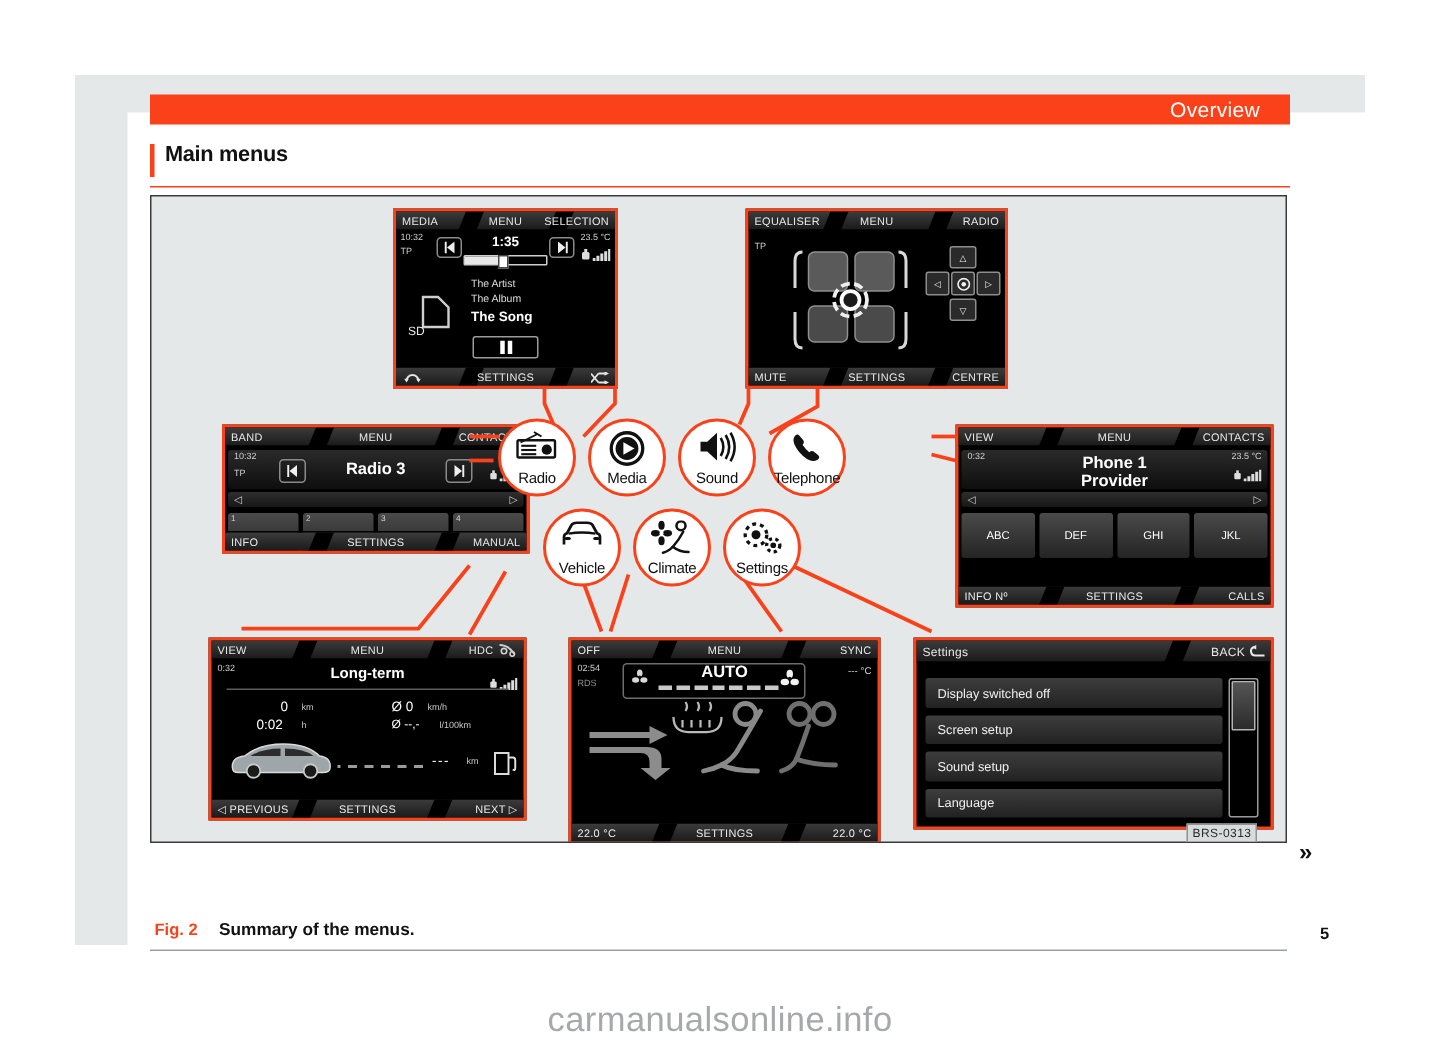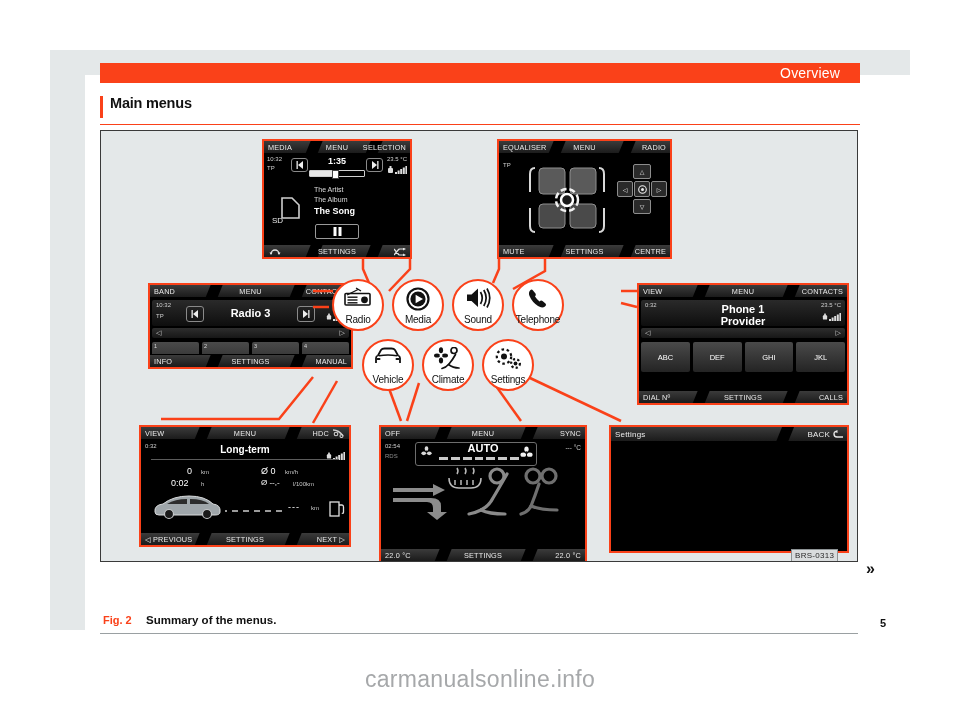--- a/index.html
+++ b/index.html
@@ -414,21 +414,21 @@
           <div class="t2">GHI</div>
         </div>
         <div class="tile">
           <div class="t2">JKL</div>
         </div>
       </div>
     </div>
     <div class="scr-bot">
       <div class="sl" style="left:56px"></div>
         <div class="sl" style="left:146px"></div>
-      <div class="lbl l">DIAL Nº</div>
+      <div class="lbl l">INFO Nº</div>
       <div class="lbl c">SETTINGS</div>
       <div class="lbl r">CALLS</div>
     </div>
   </div>
 
   <div class="screen" style="left:38px;top:294px;width:212px;height:122px;">
     <div class="scr-top">
       <div class="sl" style="left:56px"></div>
         <div class="sl" style="left:146px"></div>
       <div class="lbl l">VIEW</div>
@@ -586,20 +586,31 @@
   <div class="screen" style="left:508px;top:294px;width:240px;height:128px;">
     <div class="scr-top" style="height:15px;">
       <div class="sl" style="left:168px;height:15px;"></div>
       <div class="lbl l" style="top:3px;font-size:8px;">Settings</div>
       <div class="lbl" style="right:17px;top:3px;font-size:8px;">BACK</div>
       <div style="position:absolute;right:3px;top:3px;">
         <svg width="11" height="9" viewBox="0 0 11 9">
             <path d="M10,7 L4,7 Q1,7 1,4 Q1,1.5 3.5,1.5" stroke="#e8e8e8" stroke-width="1.4" fill="none"></path>
             <polygon points="4.5,0 4.5,3 1.5,1.5" fill="#e8e8e8"></polygon>
           </svg>
+      </div>
+    </div>
+    <div class="scr-body" style="top:15px;bottom:0;">
+      <div style="position:absolute;left:6px;right:32px;top:10px;bottom:6px;display:flex;flex-direction:column;gap:5px;">
+        <div style="flex:1;background:linear-gradient(#3d3d3d,#222);border-radius:2px;display:flex;align-items:center;padding-left:8px;font-size:8.5px;color:#f0f0f0;">Display switched off</div>
+        <div style="flex:1;background:linear-gradient(#3d3d3d,#222);border-radius:2px;display:flex;align-items:center;padding-left:8px;font-size:8.5px;color:#f0f0f0;">Screen setup</div>
+        <div style="flex:1;background:linear-gradient(#3d3d3d,#222);border-radius:2px;display:flex;align-items:center;padding-left:8px;font-size:8.5px;color:#f0f0f0;">Sound setup</div>
+        <div style="flex:1;background:linear-gradient(#3d3d3d,#222);border-radius:2px;display:flex;align-items:center;padding-left:8px;font-size:8.5px;color:#f0f0f0;">Language</div>
+      </div>
+      <div style="position:absolute;right:8px;top:10px;bottom:6px;width:18px;border:1px solid #9a9a9a;border-radius:2px;">
+        <div style="position:absolute;left:1px;right:1px;top:1px;height:36%;background:linear-gradient(#555,#2b2b2b);border:1px solid #b5b5b5;box-sizing:border-box;border-radius:1px;"></div>
       </div>
     </div>
   </div>
 
   <div class="circle" style="left:231px;top:148px;">
     <span class="glyph">
       <svg width="28" height="19" viewBox="0 0 28 19">
         <path d="M3,8 L14,2.5" stroke="#111" stroke-width="1.3" fill="none"></path>
         <path d="M12,1 L17,4" stroke="#111" stroke-width="1.3" fill="none"></path>
         <rect x="1" y="6.5" width="25" height="11.5" rx="1" fill="none" stroke="#111" stroke-width="1.6"></rect>

